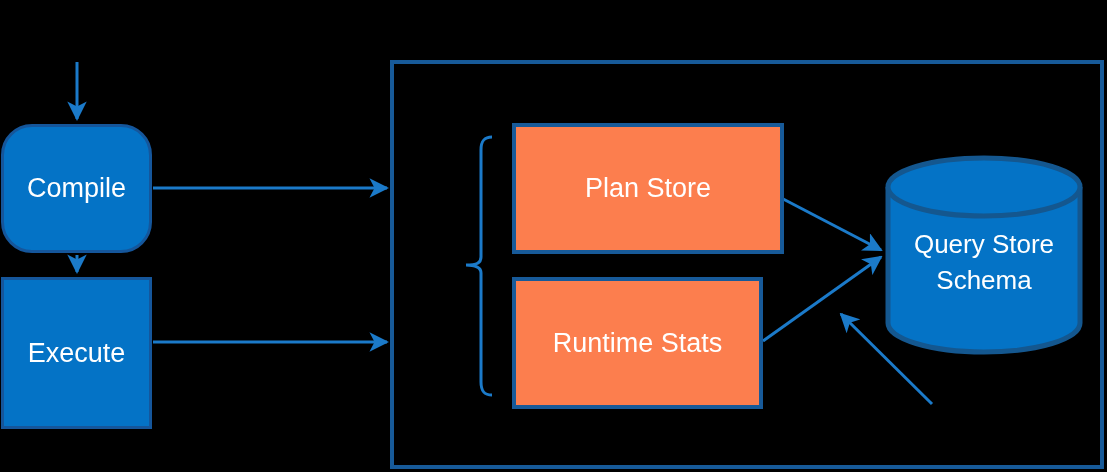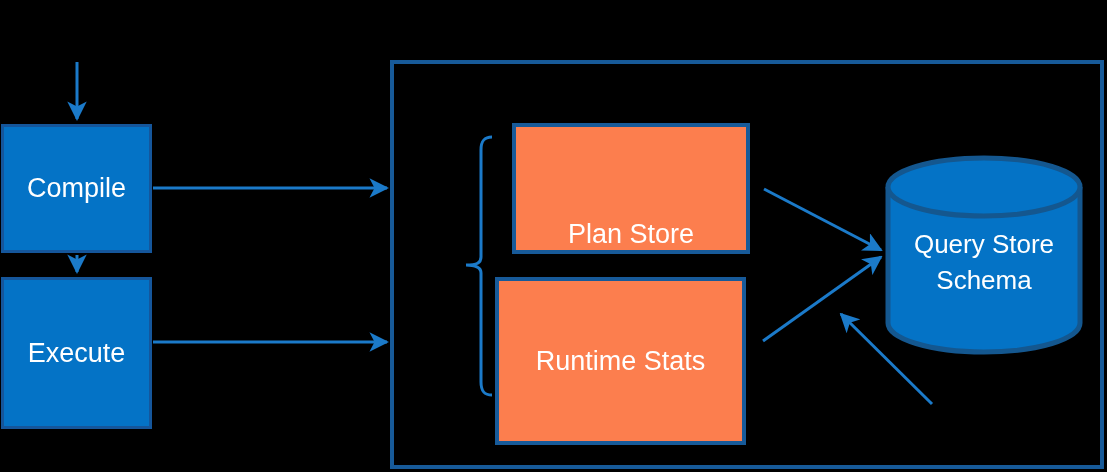--- a/index.html
+++ b/index.html
@@ -31,24 +31,24 @@
     text-align: center;
   }
   .node.blue {
     background: #0473c6;
     border: 3px solid #15569b;
   }
   .node.orange {
     background: #fc7e4e;
     border: 4px solid #175a99;
   }
-  #compile  { left: 1px;   top: 124px; width: 151px; height: 129px; }
+  #compile  { left: 1px;   top: 124px; width: 151px; height: 129px; border-radius: 31px; }
   #execute  { left: 1px;   top: 277px; width: 151px; height: 152px; }
-  #plan     { left: 512px; top: 123px; width: 238px; height: 131px; align-items: flex-end; }
-  #runtime  { left: 495px; top: 277px; width: 251px; height: 168px; }
+  #plan     { left: 512px; top: 123px; width: 272px; height: 131px; }
+  #runtime  { left: 512px; top: 277px; width: 251px; height: 132px; }
   .container-box {
     position: absolute;
     box-sizing: border-box;
     left: 390px;
     top: 60px;
     width: 714px;
     height: 409px;
     border: 4px solid #175a99;
     background: transparent;
   }

